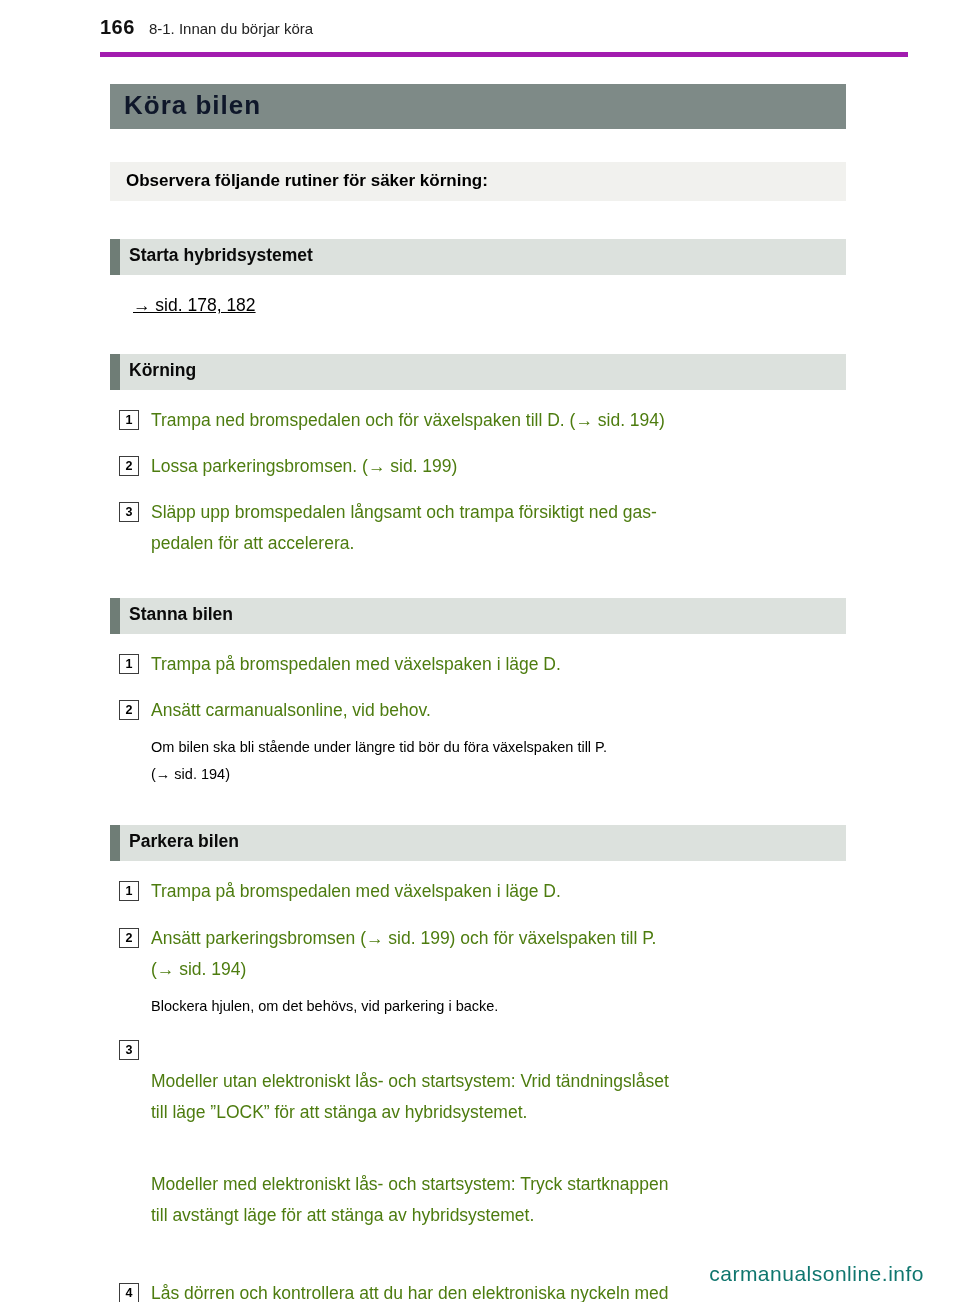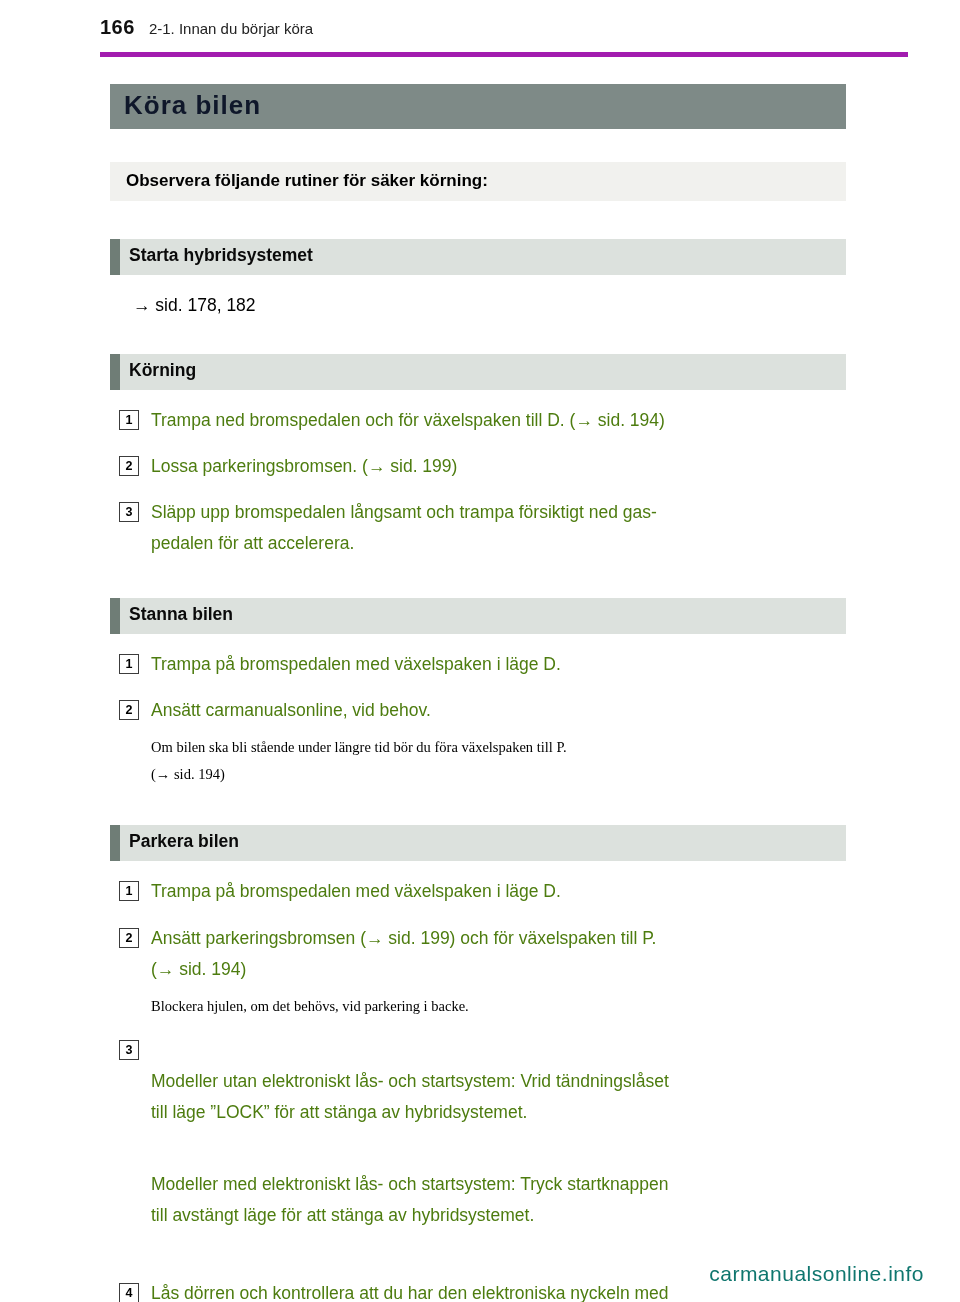--- a/index.html
+++ b/index.html
@@ -55,21 +55,21 @@
   }
   .sec-accent { width: 10px; background: var(--section-accent, #6f7d76); }
   .sec-label {
     font-size: 17.5px;
     font-weight: bold;
     line-height: 33px;
     padding-left: 9px;
     color: #0a0a0a;
   }
 
-  .ref { margin: 20px 0 0 23px; font-size: 17.5px; color: #000; }
+  .ref { margin: 20px 0 0 23px; font-size: 17.5px; color: #000; text-decoration: underline; }
 
   .steps { margin-top: 6px; }
   .step { display: flex; margin-top: 15px; }
   .step-num {
     flex: 0 0 auto;
     width: 20px;
     height: 20px;
     border: 1.5px solid #3c3c3c;
     background: #fff;
     display: flex;
@@ -90,40 +90,39 @@
     padding-right: 2px;
   }
   .para-gap { margin-top: 10px; }
 
   .note {
     margin: 8px 0 0 41px;
     font-size: 14.5px;
     line-height: 1.85;
     color: #000;
     white-space: pre-line;
-    font-family: Liberation Serif, serif;
   }
 
   .watermark {
     position: absolute;
     right: 36px;
     bottom: 16px;
     font-size: 21px;
     color: #0f766e;
     letter-spacing: 0.5px;
   }
 </style>
 </head>
 <body>
 
 <div class="page">
 
   <header class="page-header">
     <span class="page-number">166</span>
-    <span class="chapter">2-1. Innan du börjar köra</span>
+    <span class="chapter">8-1. Innan du börjar köra</span>
   </header>
 
   <main class="content">
 
     <h1 class="title-bar">Köra bilen</h1>
 
     <div class="intro-box">Observera följande rutiner för säker körning:</div>
 
     <section>
       <div class="sec-head">

